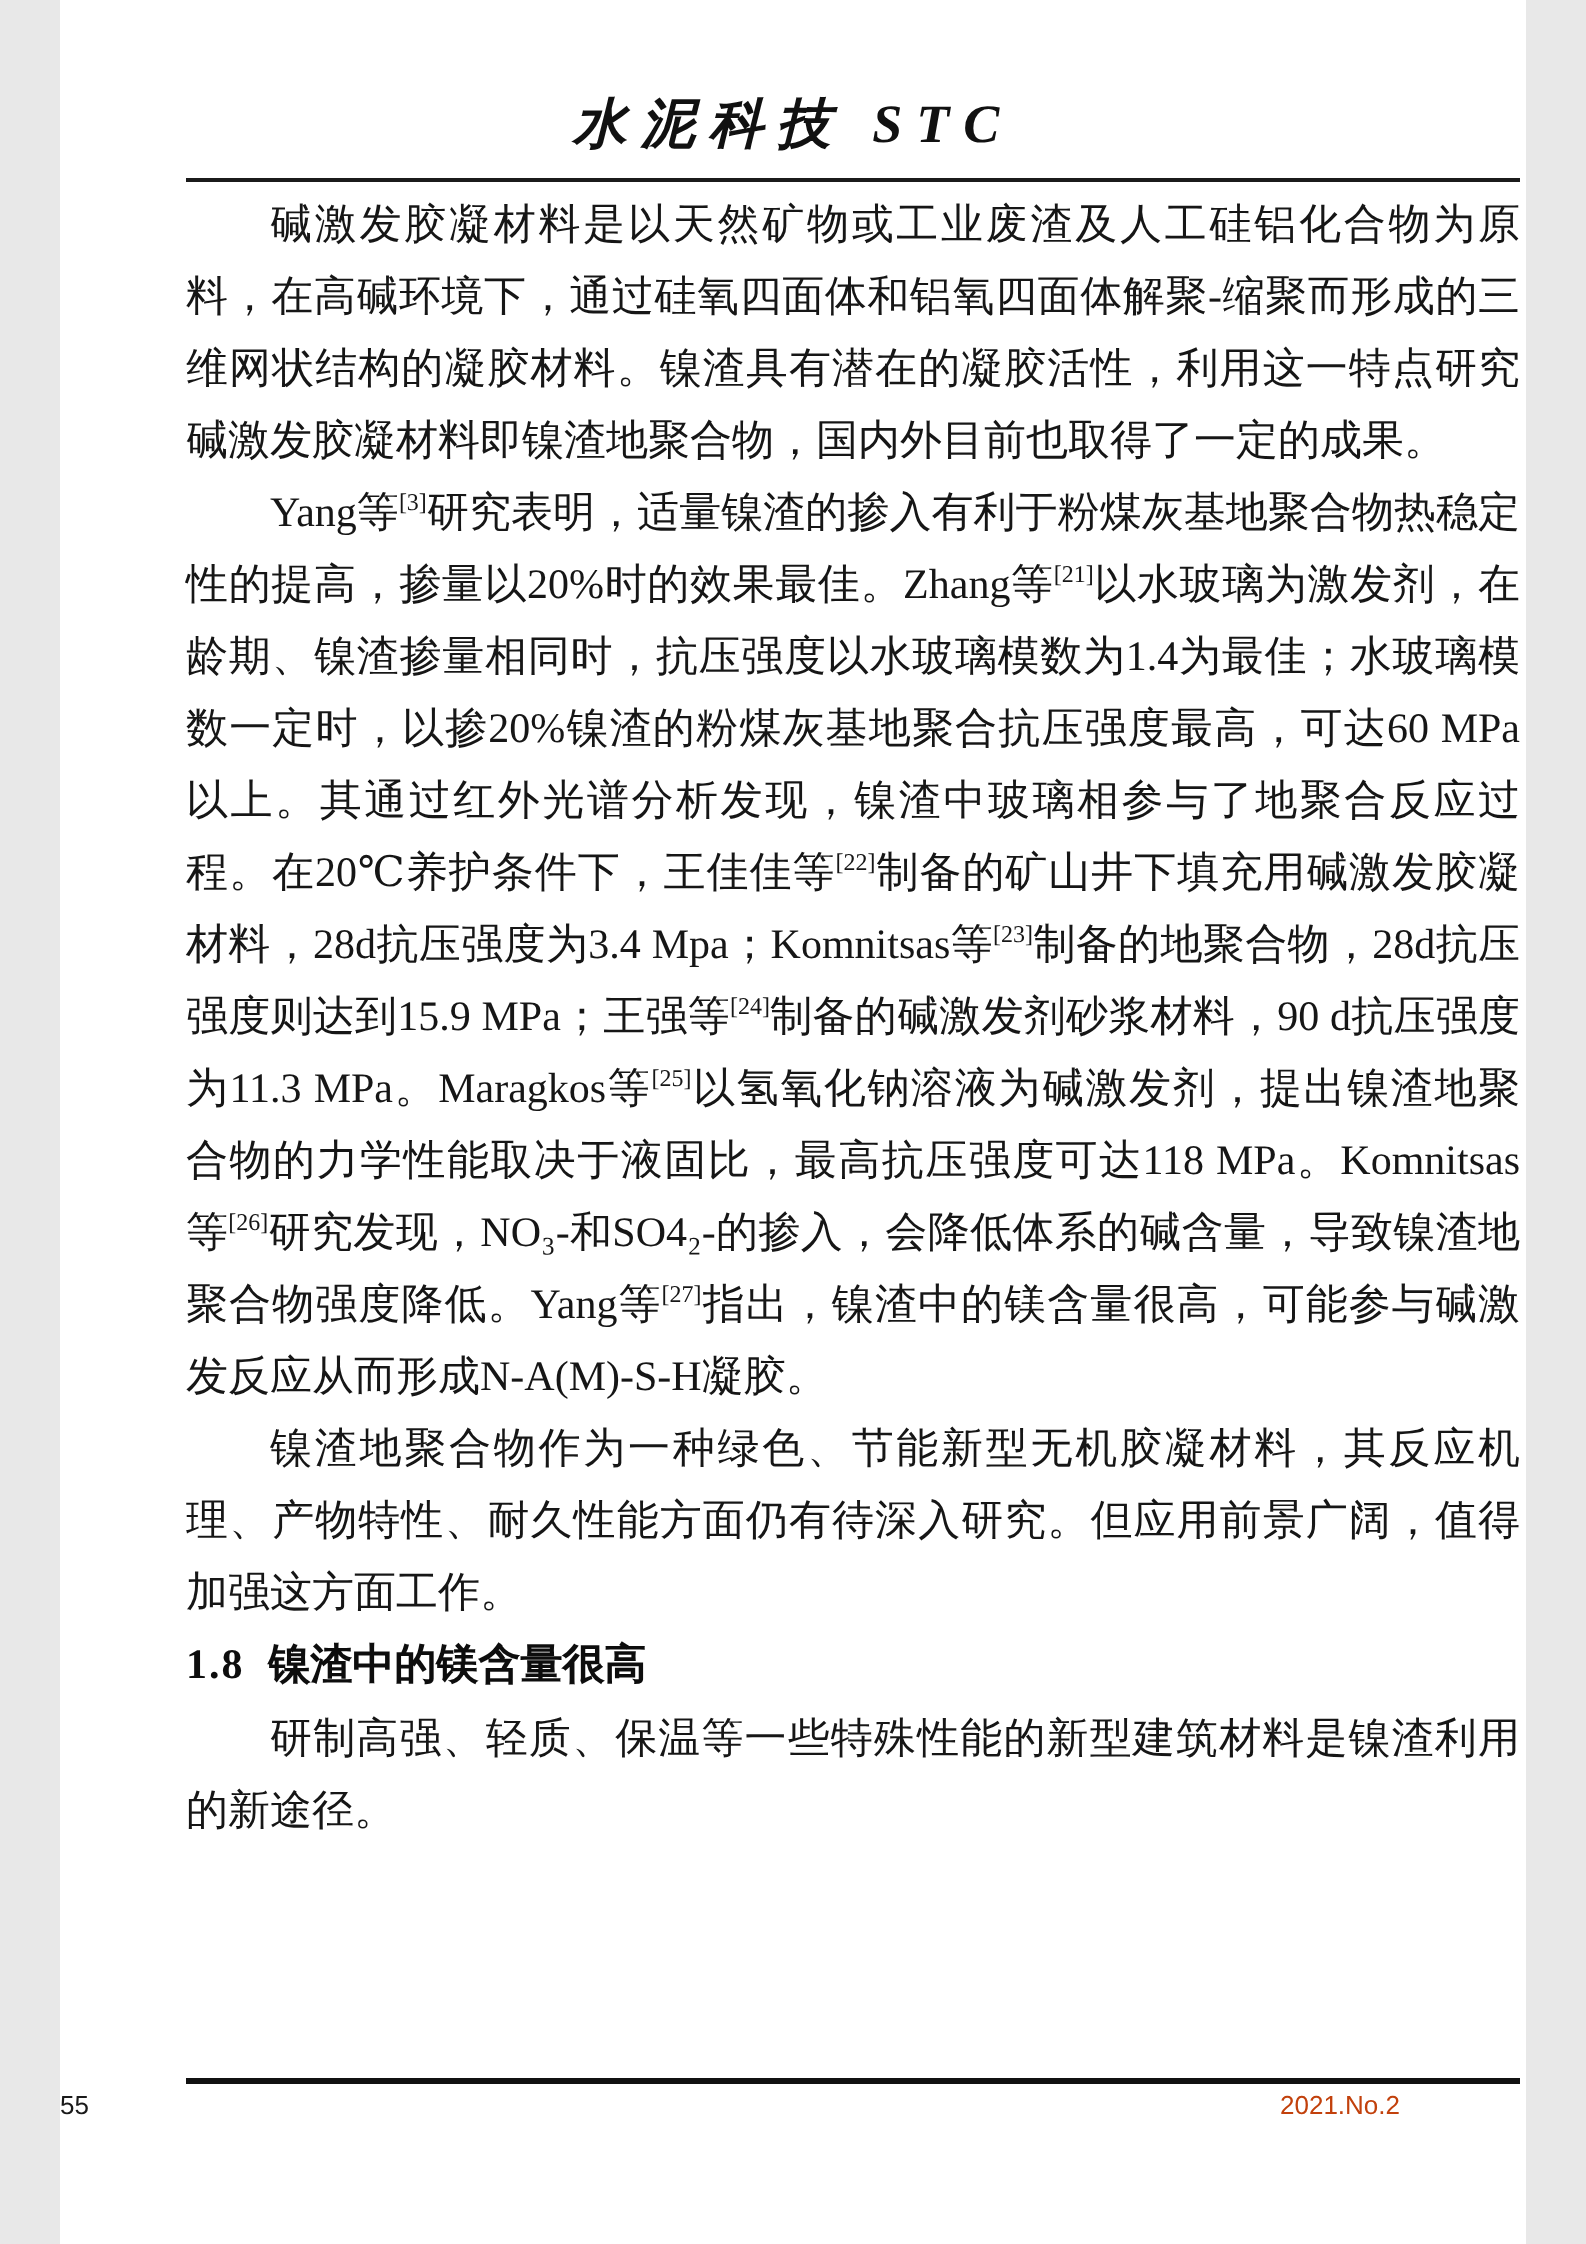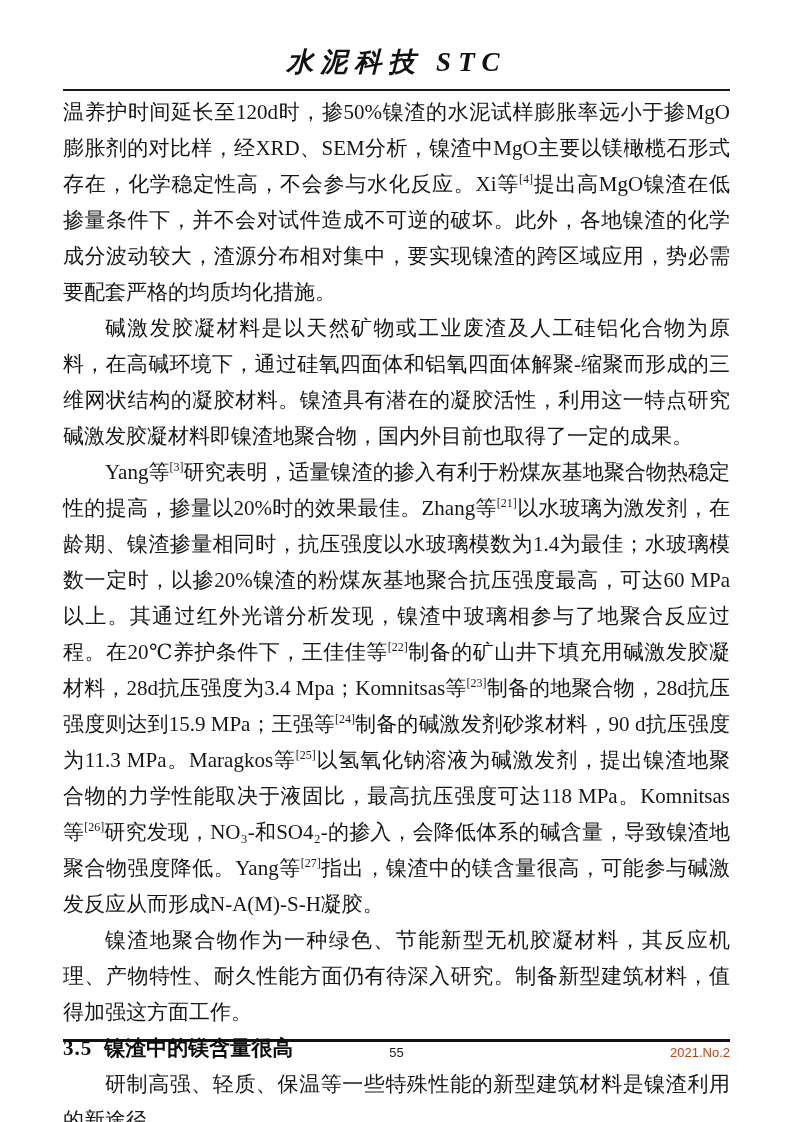--- a/index.html
+++ b/index.html
@@ -1,18 +1,18 @@
 <!DOCTYPE html>
 <html><head>
 <meta charset="utf-8">
 <style>
   html, body { margin: 0; padding: 0; background: #e8e8e8; }
   .page {
     position: relative;
-    width: 793px;
+    width: 733px;
     height: 1122px;
     margin: 0 auto;
     background: #ffffff;
     font-family: "Liberation Serif", "DejaVu Serif", serif;
     color: #161616;
     overflow: hidden;
   }
   
   .journal-title {
     position: absolute;
@@ -75,21 +75,20 @@
     left: 63px;
     width: 667px;
     height: 3px;
     background: #111;
   }
   .footer-page-number {
     position: absolute;
     top: 1045px;
     left: 0;
     width: 100%;
-    text-align: center;
     font-family: "Liberation Sans", "DejaVu Sans", sans-serif;
     font-size: 13px;
     color: #1a1a1a;
   }
   .footer-issue {
     position: absolute;
     top: 1045px;
     right: 63px;
     font-family: "Liberation Sans", "DejaVu Sans", sans-serif;
     font-size: 13px;
@@ -100,30 +99,29 @@
 <body>
 
 <div class="page">
 
   <div class="journal-title">水泥科技 STC</div>
 
   <div class="header-rule"></div>
 
   <div class="content">
 
-    <p class="para">温养护时间延长至120d时，掺50%镍渣的水泥试样膨胀率远小于掺MgO膨胀剂的对比样，经XRD、SEM分析，镍渣中MgO主要以镁橄榄石形式存在，化学稳定性高，不会参与水化反应。Xi等<sup>[4]</sup>提出高MgO镍渣在低掺量条件下，并不会对试件造成不可逆的破坏。此外，各地镍渣的化学成分波动较大，渣源分布相对集中，要实现镍渣的跨区域应用，势必需要配套严格的均质均化措施。</p>
 
 
     <p class="para indent">碱激发胶凝材料是以天然矿物或工业废渣及人工硅铝化合物为原料，在高碱环境下，通过硅氧四面体和铝氧四面体解聚-缩聚而形成的三维网状结构的凝胶材料。镍渣具有潜在的凝胶活性，利用这一特点研究碱激发胶凝材料即镍渣地聚合物，国内外目前也取得了一定的成果。</p>
 
     <p class="para indent">Yang等<sup>[3]</sup>研究表明，适量镍渣的掺入有利于粉煤灰基地聚合物热稳定性的提高，掺量以20%时的效果最佳。Zhang等<sup>[21]</sup>以水玻璃为激发剂，在龄期、镍渣掺量相同时，抗压强度以水玻璃模数为1.4为最佳；水玻璃模数一定时，以掺20%镍渣的粉煤灰基地聚合抗压强度最高，可达60 MPa以上。其通过红外光谱分析发现，镍渣中玻璃相参与了地聚合反应过程。在20℃养护条件下，王佳佳等<sup>[22]</sup>制备的矿山井下填充用碱激发胶凝材料，28d抗压强度为3.4 Mpa；Komnitsas等<sup>[23]</sup>制备的地聚合物，28d抗压强度则达到15.9 MPa；王强等<sup>[24]</sup>制备的碱激发剂砂浆材料，90 d抗压强度为11.3 MPa。Maragkos等<sup>[25]</sup>以氢氧化钠溶液为碱激发剂，提出镍渣地聚合物的力学性能取决于液固比，最高抗压强度可达118 MPa。Komnitsas等<sup>[26]</sup>研究发现，NO₃-和SO4₂-的掺入，会降低体系的碱含量，导致镍渣地聚合物强度降低。Yang等<sup>[27]</sup>指出，镍渣中的镁含量很高，可能参与碱激发反应从而形成N-A(M)-S-H凝胶。</p>
 
-    <p class="para indent">镍渣地聚合物作为一种绿色、节能新型无机胶凝材料，其反应机理、产物特性、耐久性能方面仍有待深入研究。制备新型建筑材料，值得加强这方面工作。</p>
+    <p class="para indent">镍渣地聚合物作为一种绿色、节能新型无机胶凝材料，其反应机理、产物特性、耐久性能方面仍有待深入研究。但应用前景广阔，值得加强这方面工作。</p>
 
-    <h3 class="sec-heading"><span class="sec-num">3.5</span><span>镍渣中的镁含量很高</span></h3>
+    <h3 class="sec-heading"><span class="sec-num">1.8</span><span>镍渣中的镁含量很高</span></h3>
 
     <p class="para indent">研制高强、轻质、保温等一些特殊性能的新型建筑材料是镍渣利用的新途径。</p>
 
   </div>
 
   <div class="footer-rule"></div>
 
   <div class="footer-page-number">55</div>
 
   <div class="footer-issue">2021.No.2</div>

